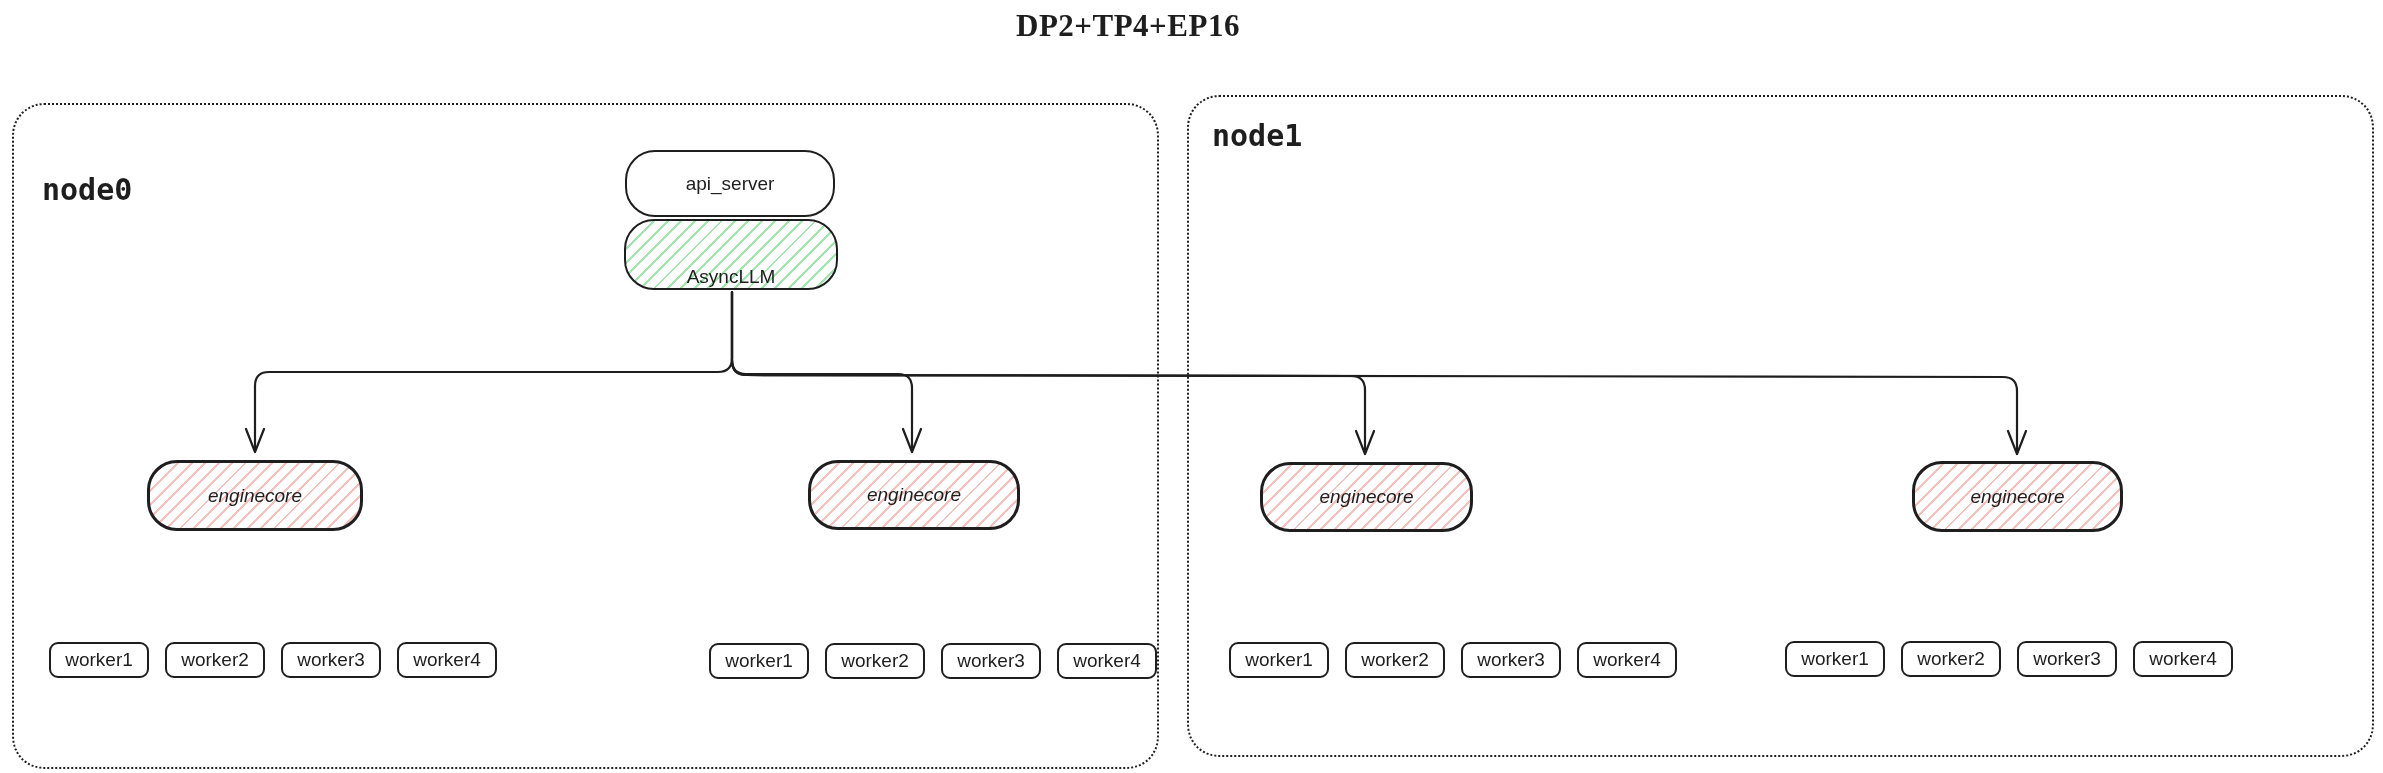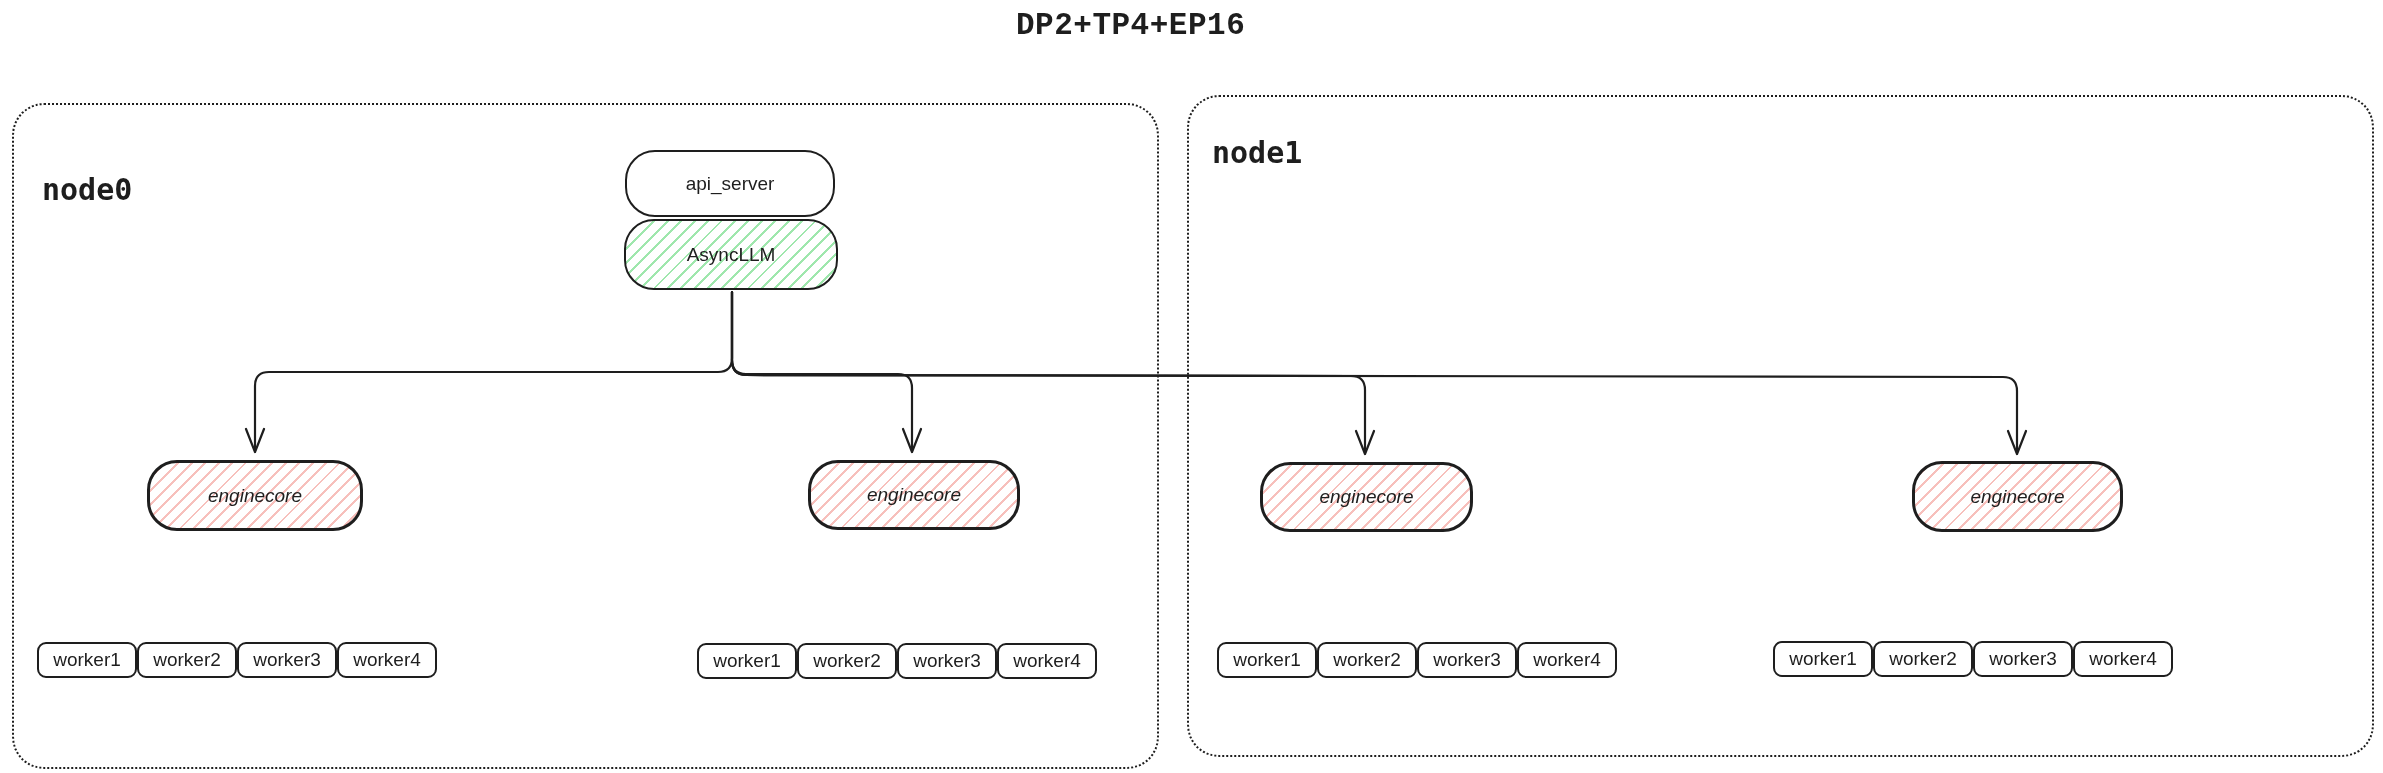--- a/index.html
+++ b/index.html
@@ -13,21 +13,21 @@
     height: 773px;
     background: #ffffff;
     font-family: "Liberation Sans", sans-serif;
     color: #1e1e1e;
     overflow: hidden;
   }
   .diagram-title {
     position: absolute;
     left: 1016px;
     top: 8px;
-    font-family: Liberation Mono, monospace;
+    font-family: Liberation Serif, serif;
     font-weight: bold;
     font-size: 31px;
     letter-spacing: 0.5px;
     color: #1e1e1e;
     white-space: nowrap;
   }
   .node-box {
     position: absolute;
     border: 2.6px dotted #1e1e1e;
     border-radius: 32px;
@@ -37,57 +37,60 @@
   .node-box.node1 { left: 1187px; top: 95px;  width: 1183px; height: 658px; }
   .node-label {
     position: absolute;
     font-family: "DejaVu Sans Mono", monospace;
     font-weight: bold;
     font-size: 30px;
     color: #1e1e1e;
     white-space: nowrap;
   }
   .node-label.n0 { left: 42px;   top: 144px; margin-top: 28px; }
-  .node-label.n1 { left: 1212px; top: 135px; }
+  .node-label.n1 { left: 1212px; top: 118px; }
   .shape {
     position: absolute;
     box-sizing: border-box;
     border: 2.6px solid #1e1e1e;
     border-radius: 30px;
     background: #ffffff;
     display: flex;
     align-items: center;
     justify-content: center;
     font-size: 19px;
     color: #1e1e1e;
     white-space: nowrap;
   }
   .api-server { left: 625px; top: 150px; width: 210px; height: 67px; z-index: 2; }
   .async-llm  { left: 624px; top: 219px; width: 214px; height: 71px; z-index: 2; }
   .hatch-green {
     background-image: repeating-linear-gradient(135deg,
       #9fe7ad 0px, #9fe7ad 2px, transparent 2px, transparent 9.5px);
     background-color: #ffffff;
+    align-items: flex-end;
   }
   .hatch-red {
     background-image: repeating-linear-gradient(135deg,
       #f7c0bc 0px, #f7c0bc 2px, transparent 2px, transparent 9.5px);
     background-color: #ffffff;
   }
   .enginecore {
     border-width: 3px;
     font-style: italic;
   }
   .ec1 { left: 147px;  top: 460px; width: 216px; height: 71px; }
   .ec2 { left: 808px;  top: 460px; width: 212px; height: 70px; }
   .ec3 { left: 1260px; top: 462px; width: 213px; height: 70px; }
   .ec4 { left: 1912px; top: 461px; width: 211px; height: 71px; }
   .worker-row {
     position: absolute;
     display: flex;
+    gap: 16px;
+    margin-left: 12px;
   }
   .wg1 { left: 37px;   top: 642px; }
   .wg2 { left: 697px;  top: 643px; }
   .wg3 { left: 1217px; top: 642px; }
   .wg4 { left: 1773px; top: 641px; }
   .worker {
     box-sizing: border-box;
     width: 100px;
     height: 36px;
     border: 2.4px solid #1e1e1e;

